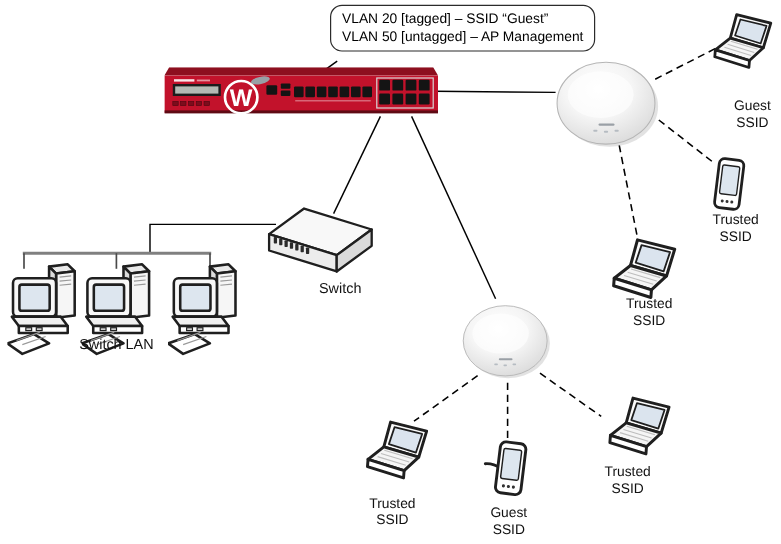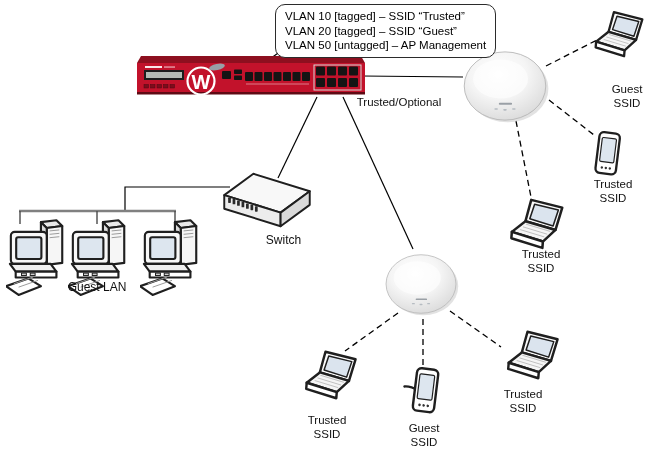--- a/index.html
+++ b/index.html
@@ -137,21 +137,20 @@
     <path d="M546 66 L597 40"></path>
     <path d="M549 100 L594 135"></path>
     <path d="M516 121 L531 197"></path>
     <path d="M398 313 L345 351"></path>
     <path d="M423 319 L423 365"></path>
     <path d="M450 311 L501 347"></path>
   </g>
 </svg>
 
 <div class="callout">
-  <div>VLAN 10 [tagged] – SSID “Trusted”</div>
   <div>VLAN 20 [tagged] – SSID “Guest”</div>
   <div>VLAN 50 [untagged] – AP Management</div>
 </div>
 
 <div class="node" style="left:137px;top:56px;width:228px;height:42px;">
   <svg viewBox="0 0 228 42">
     <polygon points="4,0 224,0 228,7 0,7" fill="#8d0f1f"></polygon>
     <rect x="0" y="7" width="228" height="31" fill="#c2122b"></rect>
     <rect x="0" y="36" width="228" height="2.5" fill="#5f0a14"></rect>
     <rect x="8" y="10" width="17" height="2" fill="#ffffff" opacity="0.9"></rect>
@@ -255,27 +254,26 @@
       <use href="#sym-phone-stylus"></use>
     </svg>
 </div>
 <div class="node" style="left:500px;top:328px;width:70px;height:62px;">
   <svg viewBox="0 0 72 66">
       <use href="#sym-laptop"></use>
     </svg>
 </div>
 
 <div class="label" style="left:349px;top:95px;width:100px;">
-  <span>Trusted/Optional</span>
 </div>
 <div class="label" style="left:246px;top:233px;width:75px;font-size:12px;">
   <span>Switch</span>
 </div>
 <div class="label" style="left:54px;top:280px;width:86px;font-size:12px;">
-  <span>Guest LAN</span>
+  <span>Switch LAN</span>
 </div>
 <div class="label" style="left:597px;top:82px;width:60px;">
   <span>Guest</span>
   <span>SSID</span>
 </div>
 <div class="label" style="left:582px;top:177px;width:62px;">
   <span>Trusted</span>
   <span>SSID</span>
 </div>
 <div class="label" style="left:507px;top:247px;width:68px;">

